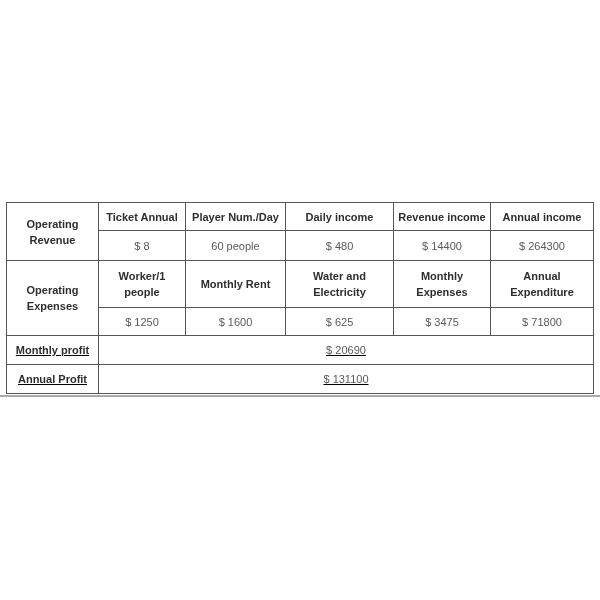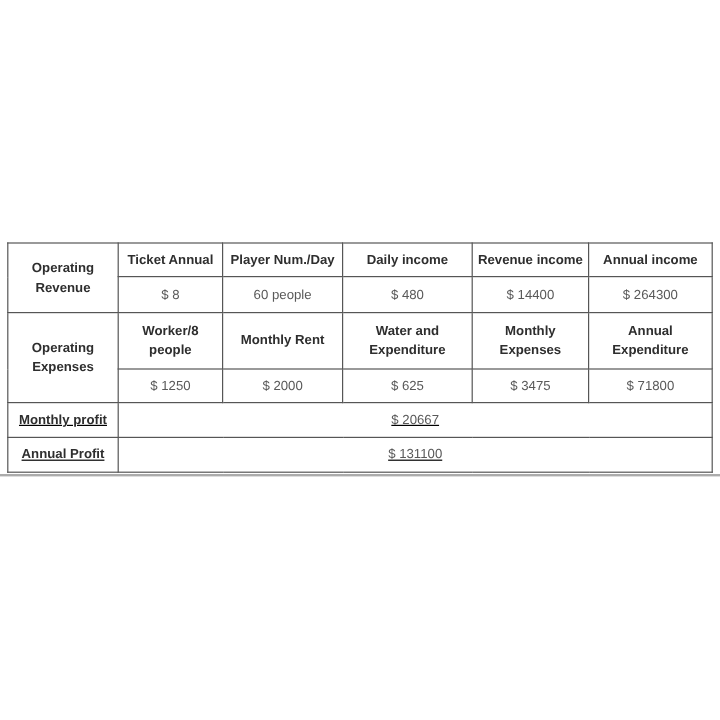--- a/index.html
+++ b/index.html
@@ -77,36 +77,36 @@
         </tr>
         <tr class="r2">
           <td class="val">$ 8</td>
           <td class="val">60 people</td>
           <td class="val">$ 480</td>
           <td class="val">$ 14400</td>
           <td class="val">$ 264300</td>
         </tr>
         <tr class="r3">
           <td class="hdr" rowspan="2">Operating Expenses</td>
-          <td class="hdr">Worker/8 people</td>
+          <td class="hdr">Worker/1 people</td>
           <td class="hdr">Monthly Rent</td>
-          <td class="hdr">Water and Expenditure</td>
+          <td class="hdr">Water and Electricity</td>
           <td class="hdr">Monthly Expenses</td>
           <td class="hdr">Annual Expenditure</td>
         </tr>
         <tr class="r4">
           <td class="val">$ 1250</td>
-          <td class="val">$ 2000</td>
+          <td class="val">$ 1600</td>
           <td class="val">$ 625</td>
           <td class="val">$ 3475</td>
           <td class="val">$ 71800</td>
         </tr>
         <tr class="r5">
           <td class="hdr">Monthly profit</td>
-          <td class="val" colspan="5">$ 20667</td>
+          <td class="val" colspan="5">$ 20690</td>
         </tr>
         <tr class="r6">
           <td class="hdr">Annual Profit</td>
           <td class="val" colspan="5">$ 131100</td>
         </tr>
       </tbody>
     </table>
   </div>
   <div class="shadow-line"></div>
 </div>

